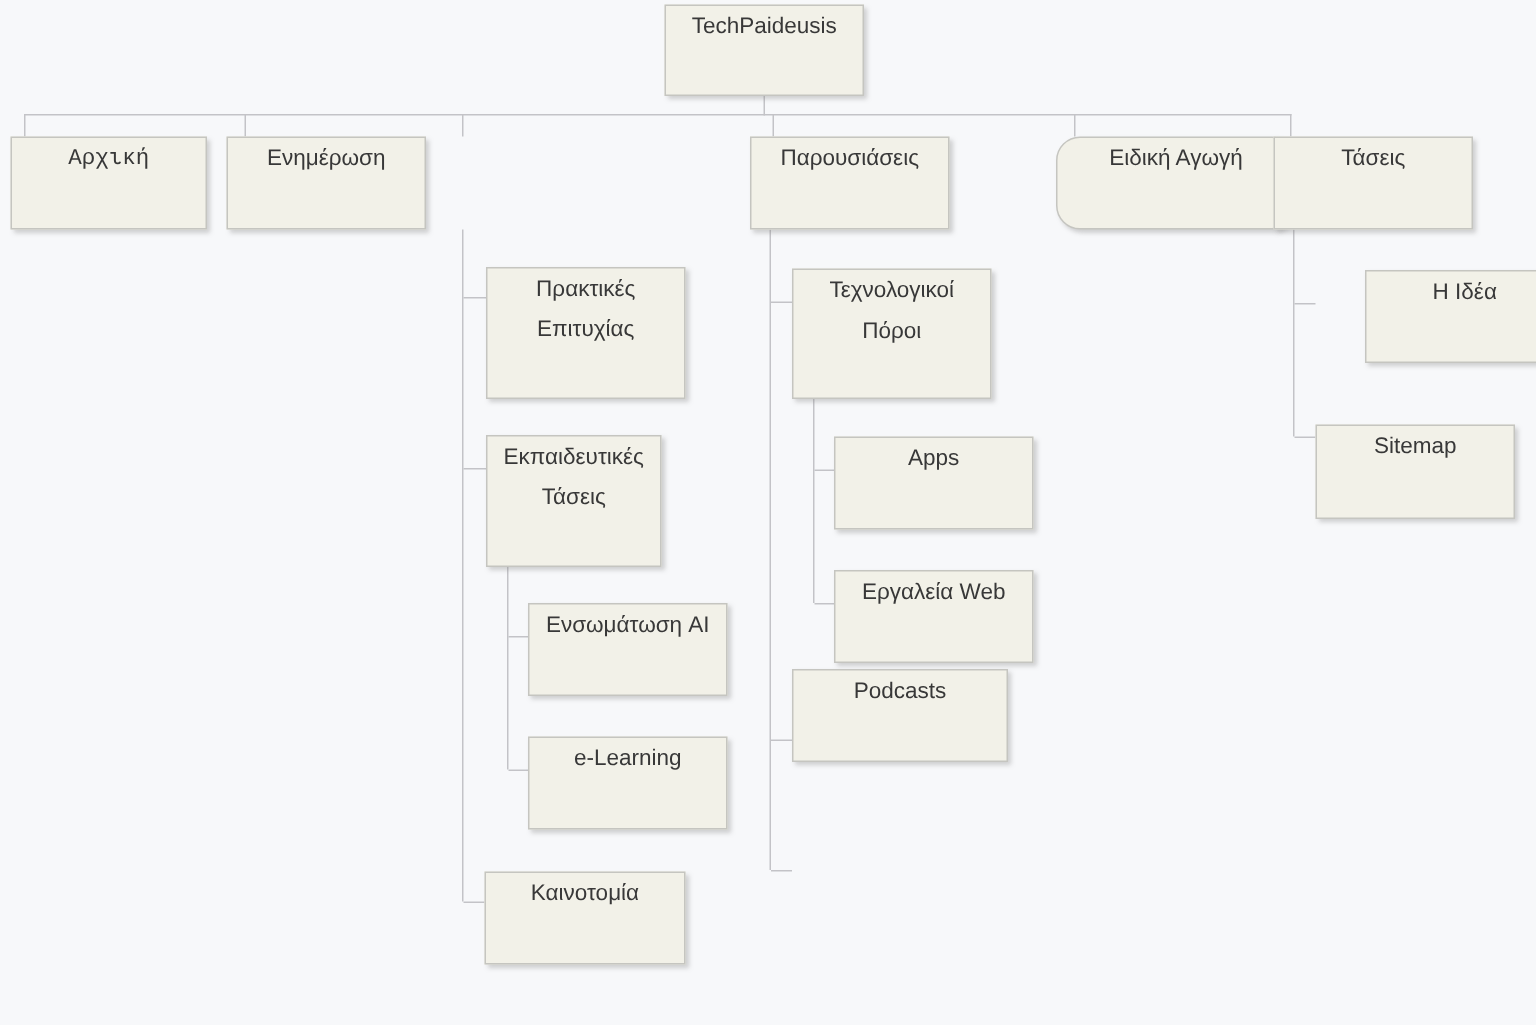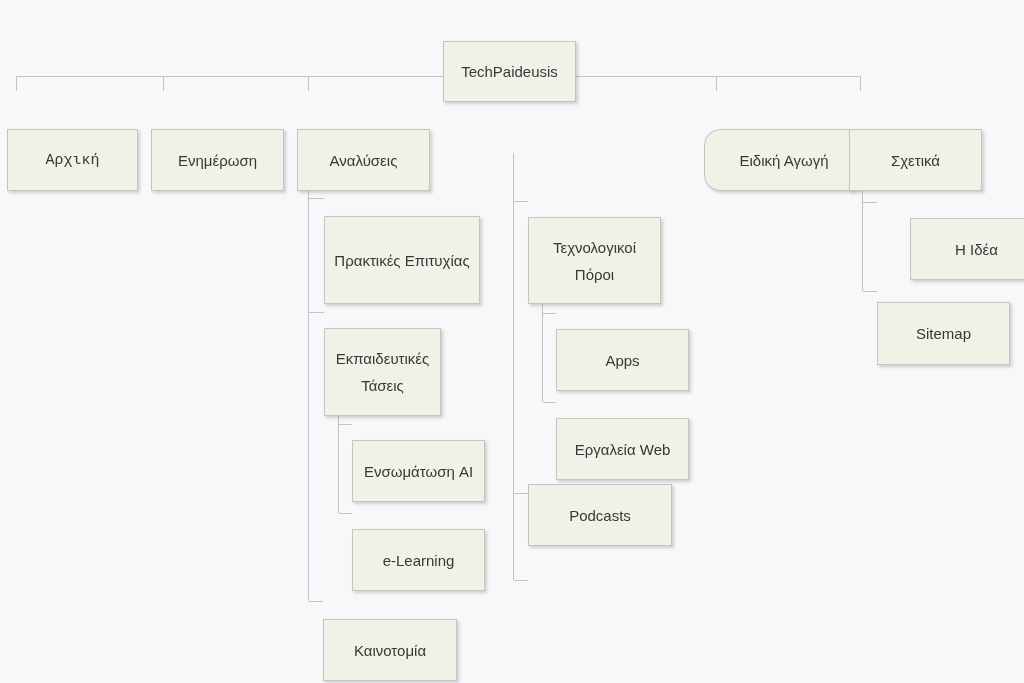--- a/index.html
+++ b/index.html
@@ -16,25 +16,24 @@
     height: 683px;
     background: var(--bg, #f7f8fa);
   }
   .node {
     position: absolute;
     box-sizing: border-box;
     background: var(--node-fill, #f2f1e8);
     border: 1px solid var(--node-border, #c5c5c0);
     box-shadow: 2px 2px 3px rgba(130,130,130,0.35);
     display: flex;
-    align-items: center;
+    align-items: flex-start;
     justify-content: center;
     text-align: center;
     cursor: pointer;
-    margin-top: 38px;
   }
   .node span {
     display: block;
     padding: 0 6px;
     font-size: 15px;
     line-height: 1.8;
     color: var(--text, #383838);
   }
   .connector {
     position: absolute;
@@ -72,30 +71,30 @@
     <div class="connector" style="left: 863px; top: 291px; width: 14px; height: 1px;"></div>
     <div class="node" style="left: 443px; top: 3px; width: 133px; height: 61px;">
       <span>TechPaideusis</span>
     </div>
     <div class="node" style="left: 7px; top: 91px; width: 131px; height: 62px; font-family: Liberation Mono, monospace;">
       <span>Αρχική</span>
     </div>
     <div class="node" style="left: 151px; top: 91px; width: 133px; height: 62px;">
       <span>Ενημέρωση</span>
     </div>
-    <div class="node" style="left: 297px; top: 91px; width: 133px; height: 62px;">
-      <span>Αναλύσεις</span>
+    <div class="node" style="left: 500px; top: 91px; width: 133px; height: 62px;">
+      <span>Παρουσιάσεις</span>
     </div>
     <div class="node" style="left: 704px; top: 91px; width: 160px; height: 62px; border-radius: 16px;">
       <span>Ειδική Αγωγή</span>
     </div>
     <div class="node" style="left: 849px; top: 91px; width: 133px; height: 62px;">
-      <span>Σχετικά</span>
+      <span>Τάσεις</span>
     </div>
-    <div class="node" style="left: 324px; top: 178px; width: 156px; height: 88px;">
+    <div class="node" style="left: 324px; top: 178px; width: 133px; height: 88px;">
       <span>Πρακτικές Επιτυχίας</span>
     </div>
     <div class="node" style="left: 324px; top: 290px; width: 117px; height: 88px;">
       <span>Εκπαιδευτικές Τάσεις</span>
     </div>
     <div class="node" style="left: 352px; top: 402px; width: 133px; height: 62px;">
       <span>Ενσωμάτωση AI</span>
     </div>
     <div class="node" style="left: 352px; top: 491px; width: 133px; height: 62px;">
       <span>e-Learning</span>
@@ -111,16 +110,16 @@
     </div>
     <div class="node" style="left: 556px; top: 291px; width: 133px; height: 62px;">
       <span>Apps</span>
     </div>
     <div class="node" style="left: 528px; top: 446px; width: 144px; height: 62px;">
       <span>Podcasts</span>
     </div>
     <div class="node" style="left: 910px; top: 180px; width: 133px; height: 62px;">
       <span>Η Ιδέα</span>
     </div>
-    <div class="node" style="left: 877px; top: 264px; width: 133px; height: 63px;">
+    <div class="node" style="left: 877px; top: 283px; width: 133px; height: 63px;">
       <span>Sitemap</span>
     </div>
   </div>
 
 </body></html>

